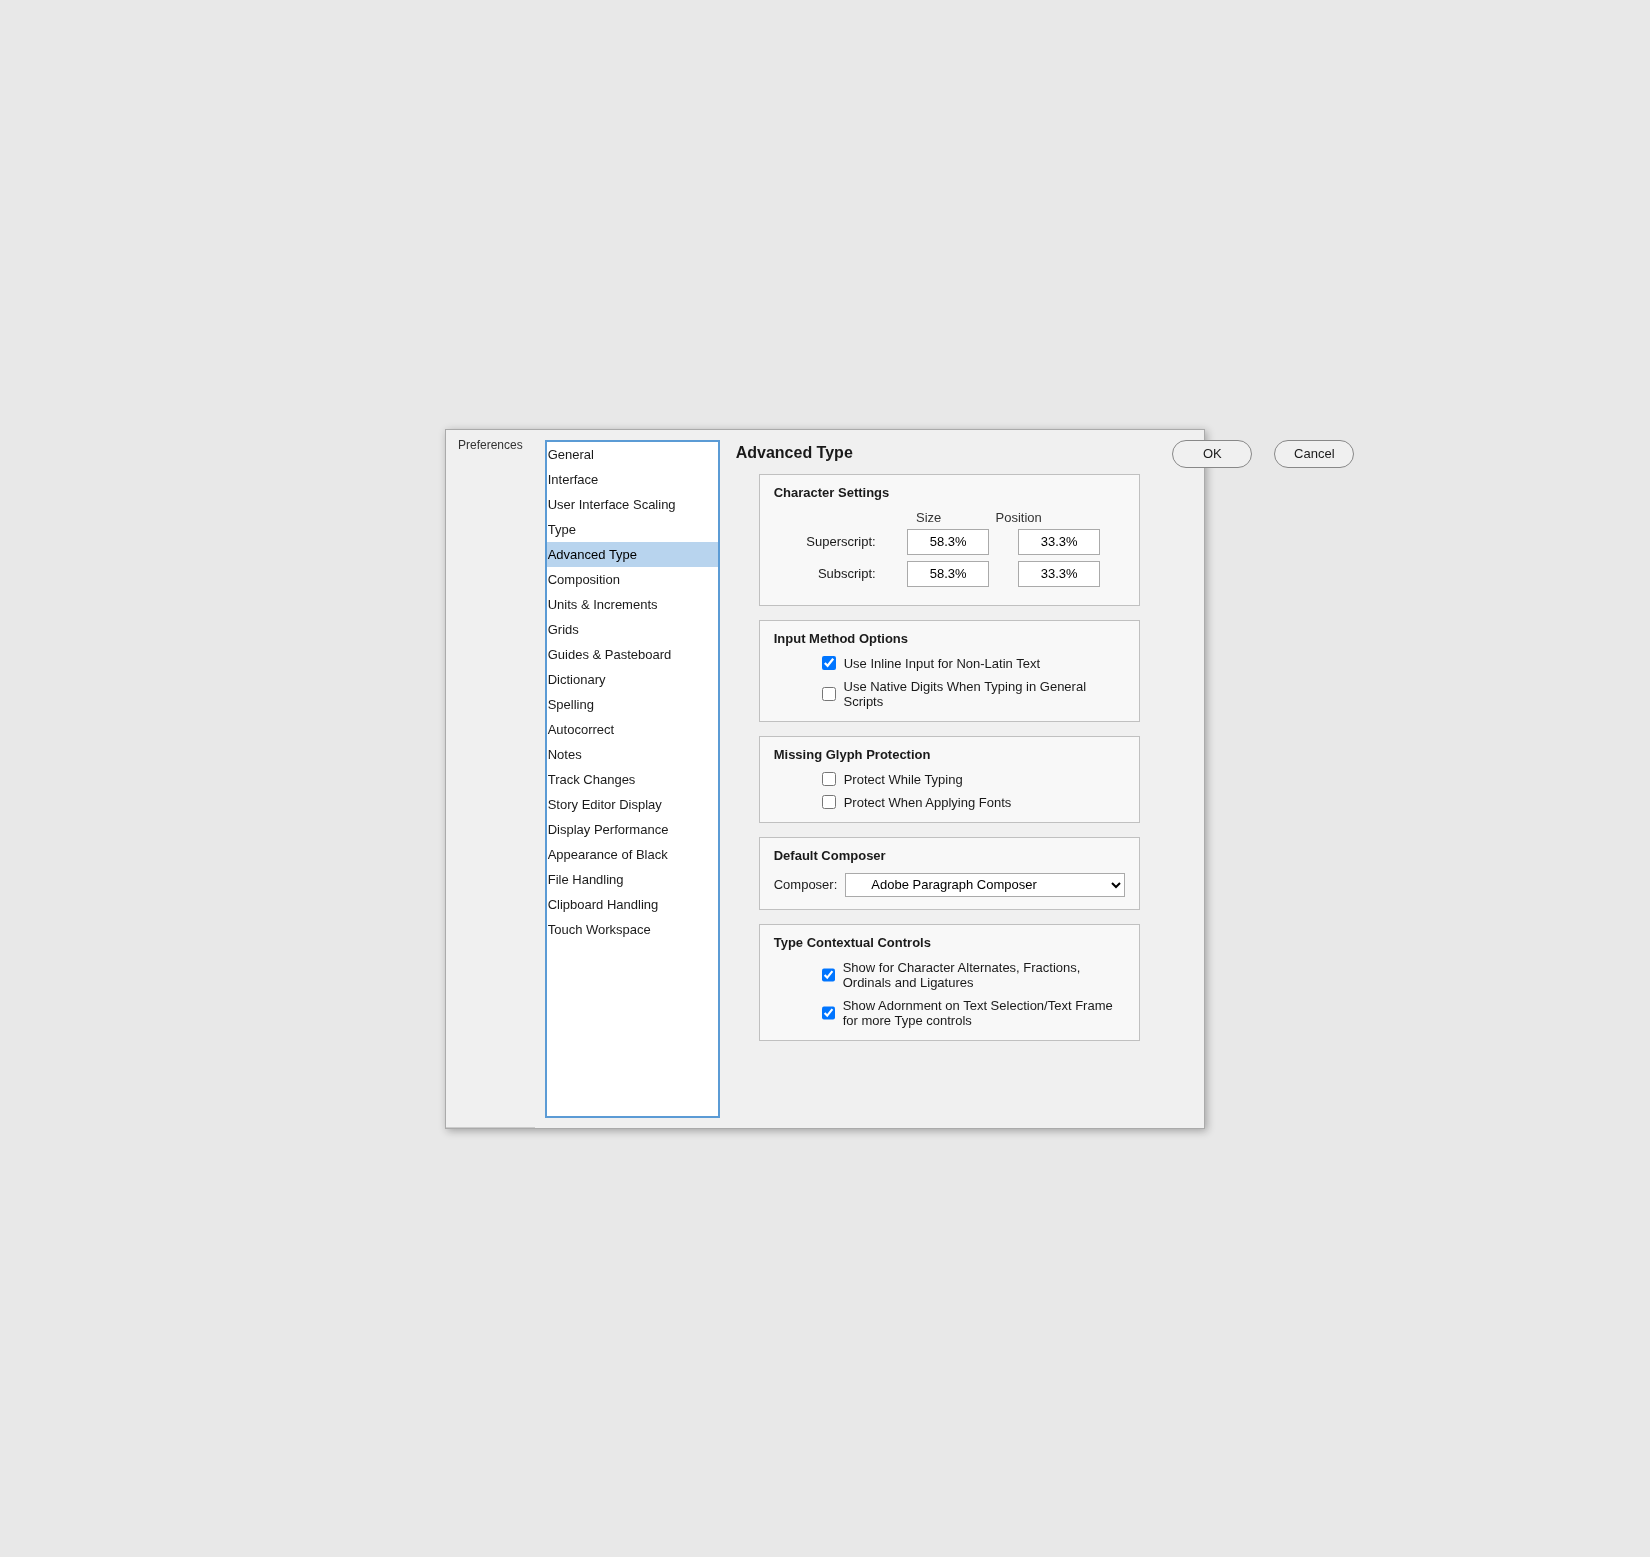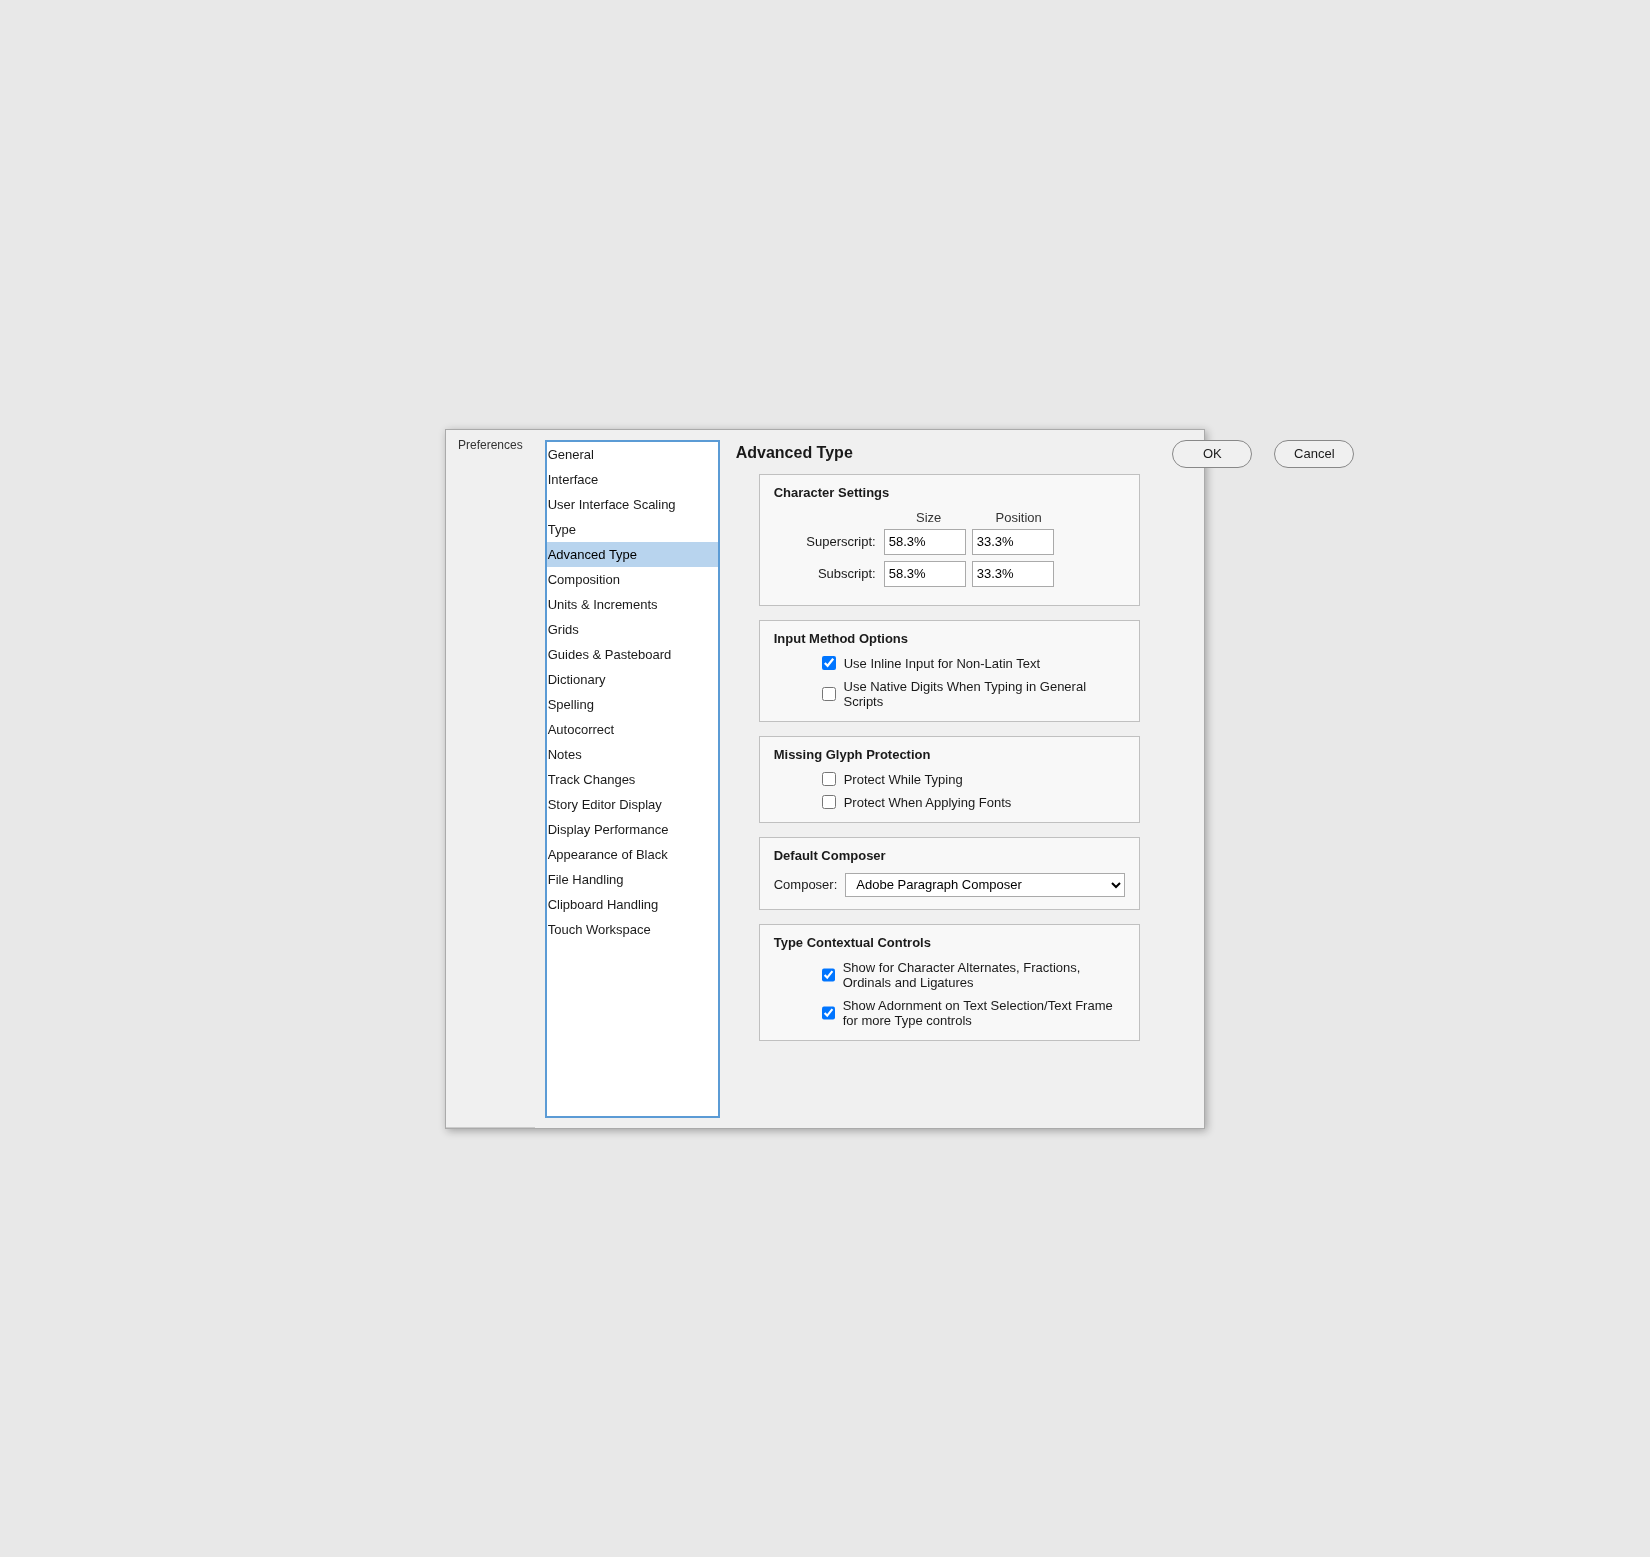--- a/index.html
+++ b/index.html
@@ -90,34 +90,35 @@
     .char-header-cell {
       width: 90px;
       text-align: center;
       font-size: 13px;
       color: #333;
     }
     .char-row {
       display: flex;
       align-items: center;
       margin-bottom: 6px;
+      gap: 23px;
     }
     .char-label {
       width: 110px;
       text-align: right;
       padding-right: 8px;
       font-size: 13px;
       color: #1a1a1a;
     }
     .char-input {
       width: 82px;
       height: 26px;
       border: 1px solid #aaa;
       background: #fff;
-      padding: 0 4px;
+      padding: 0 22px;
       font-size: 13px;
       margin-right: 6px;
     }
     
     .small-cap-row {
       display: flex;
       align-items: center;
       position: relative;
     }
     
@@ -145,21 +146,21 @@
       font-size: 13px;
     }
     .composer-label {
       margin-right: 8px;
       color: #1a1a1a;
     }
     .composer-select {
       height: 24px;
       border: 1px solid #aaa;
       background: #fff;
-      padding: 0 6px;
+      padding: 0 21px;
       font-size: 13px;
       width: 280px;
       cursor: pointer;
     }
     
     .dialog-footer {
       display: flex;
       justify-content: flex-start;
       padding: 10px 16px 28px 16px;
       gap: 22px;

